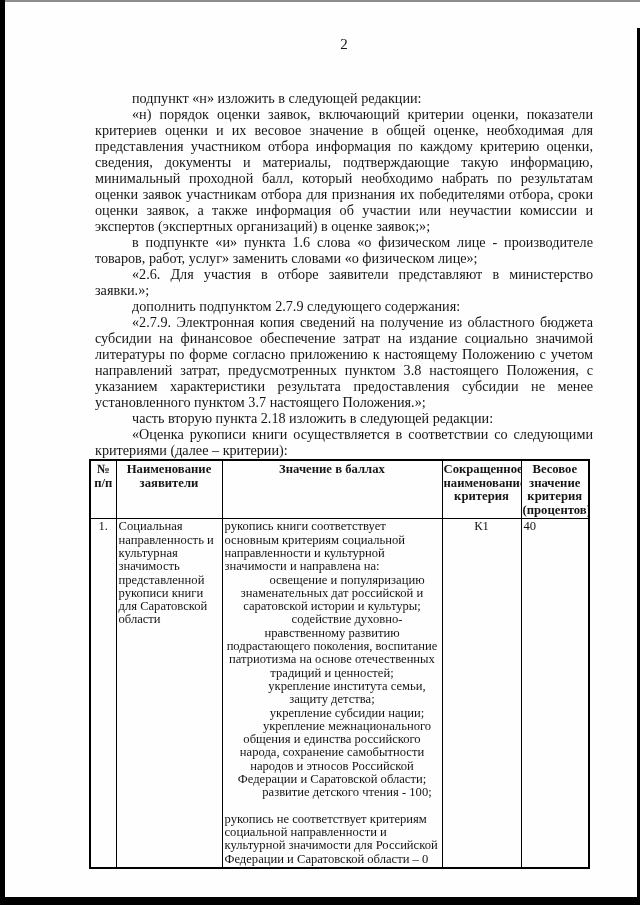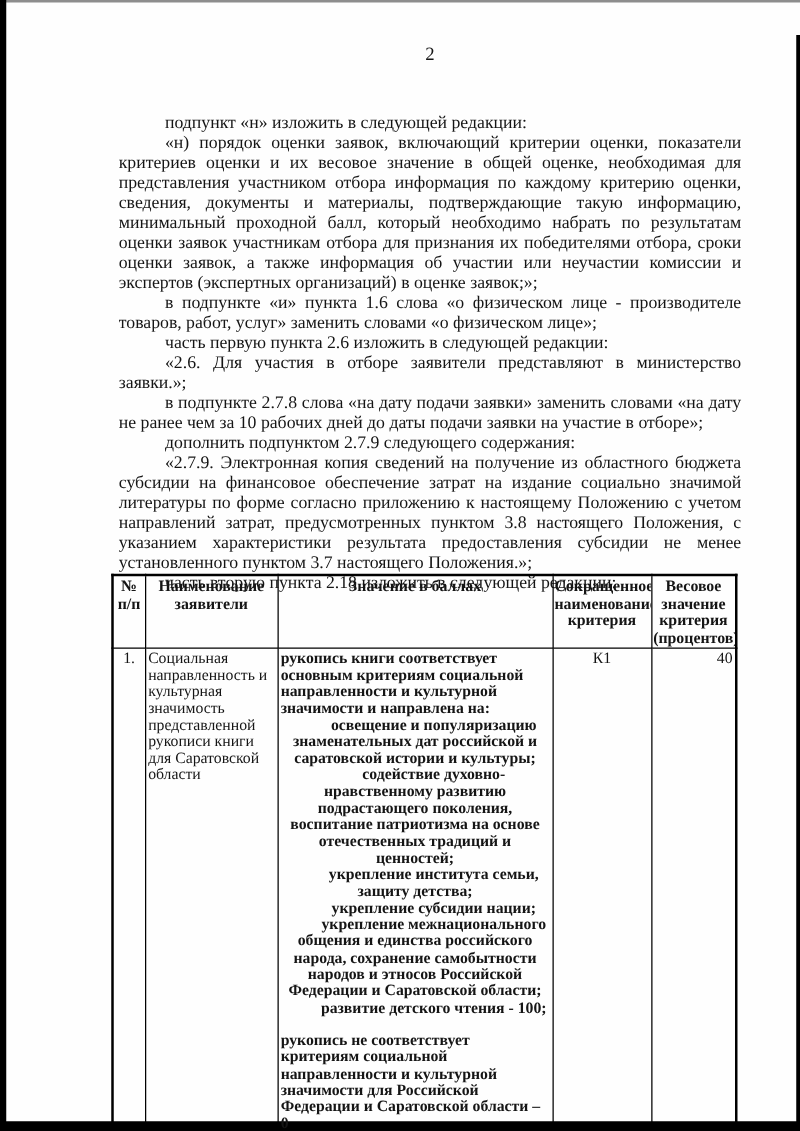--- a/index.html
+++ b/index.html
@@ -47,46 +47,45 @@
     padding: 2px 1px 1px 1px;
     height: 54px;
   }
   table.crit td {
     font-size: 12.6px; line-height: 13.3px;
     padding: 1px 2px;
     height: 322px;
   }
   td.c-num    { text-align: center; }
   td.c-abbr   { text-align: center; }
-  td.c-weight { text-align: right; }
-  td.c-value p { margin: 0; text-align: left; font-weight: bold; }
+  td.c-weight { text-align: left; }
+  td.c-value p { margin: 0; text-align: left; }
   td.c-value p.ind { text-indent: 30px; text-align: center; }
   td.c-value .blank { height: 13px; }
 </style>
 </head>
 <body>
 
 <div class="edge edge-top"></div>
 <div class="edge edge-left"></div>
 <div class="edge edge-right"></div>
 <div class="edge edge-bottom"></div>
 
 <main>
   <div class="pageno">2</div>
 
   <div class="doc-body">
     <p>подпункт «н» изложить в следующей редакции:</p>
     <p>«н) порядок оценки заявок, включающий критерии оценки, показатели критериев оценки и их весовое значение в общей оценке, необходимая для представления участником отбора информация по каждому критерию оценки, сведения, документы и материалы, подтверждающие такую информацию, минимальный проходной балл, который необходимо набрать по результатам оценки заявок участникам отбора для признания их победителями отбора, сроки оценки заявок, а также информация об участии или неучастии комиссии и экспертов (экспертных организаций) в оценке заявок;»;</p>
     <p>в подпункте «и» пункта 1.6 слова «о физическом лице - производителе товаров, работ, услуг» заменить словами «о физическом лице»;</p>
-    <p>часть первую пункта 2.6 изложить в следующей редакции:</p>
     <p>«2.6. Для участия в отборе заявители представляют в министерство заявки.»;</p>
-    <p>в подпункте 2.7.8 слова «на дату подачи заявки» заменить словами «на дату не ранее чем за 10 рабочих дней до даты подачи заявки на участие в отборе»;</p>
     <p>дополнить подпунктом 2.7.9 следующего содержания:</p>
     <p>«2.7.9. Электронная копия сведений на получение из областного бюджета субсидии на финансовое обеспечение затрат на издание социально значимой литературы по форме согласно приложению к настоящему Положению с учетом направлений затрат, предусмотренных пунктом 3.8 настоящего Положения, с указанием характеристики результата предоставления субсидии не менее установленного пунктом 3.7 настоящего Положения.»;</p>
     <p>часть вторую пункта 2.18 изложить в следующей редакции:</p>
+    <p>«Оценка рукописи книги осуществляется в соответствии со следующими критериями (далее – критерии):</p>
   </div>
 
   <table class="crit">
     <colgroup>
       <col style="width:26px">
       <col style="width:106px">
       <col style="width:220px">
       <col style="width:79px">
       <col style="width:68px">
     </colgroup>

